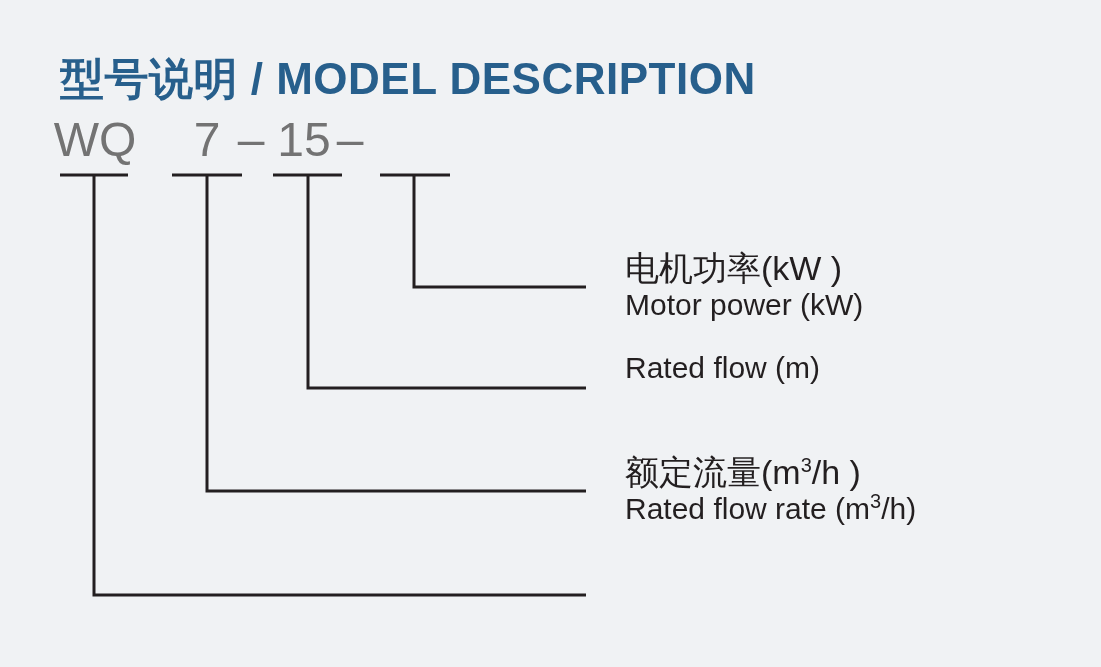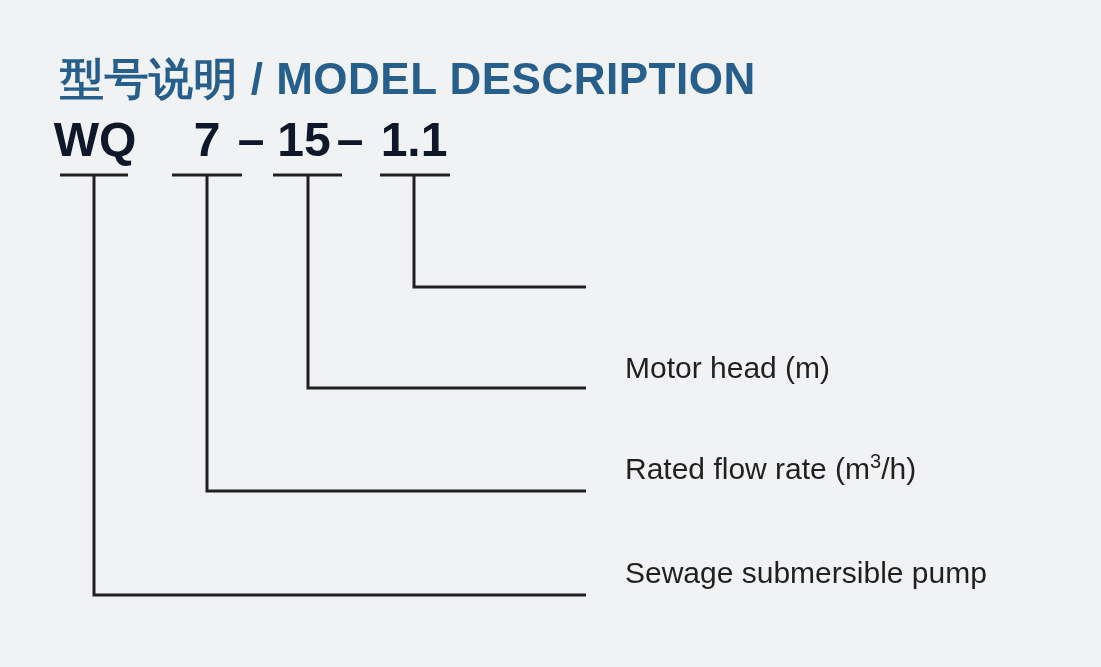--- a/index.html
+++ b/index.html
@@ -15,22 +15,22 @@
   .page-title{
     position:absolute;left:60px;top:50px;
     font-size:44px;font-weight:bold;
     color:#275f8c;
     letter-spacing:0.5px;
     white-space:nowrap;
   }
   .model-part{
     position:absolute;top:114px;
     transform:translateX(-50%);
-    font-size:48px;font-weight:bold;
-    color:#0f172a;
+    font-size:48px;font-weight:normal;
+    color:#737373;
     white-space:nowrap;
     line-height:52px;
   }
   .connector-svg{position:absolute;left:0;top:0;}
   .connector-svg path, .connector-svg line{
     stroke:#231f20;stroke-width:3;fill:none;
   }
   .label-block{
     position:absolute;left:625px;
     white-space:nowrap;
@@ -52,40 +52,43 @@
 
 <div class="stage">
 
   <div class="page-title">型号说明 / MODEL DESCRIPTION</div>
 
   <div class="model-part" style="left:95px">WQ</div>
   <div class="model-part" style="left:207px">7</div>
   <div class="model-part" style="left:251px">–</div>
   <div class="model-part" style="left:304px">15</div>
   <div class="model-part" style="left:350px">–</div>
-  <div class="model-part" style="left:414px">1.1</div>
 
   <svg class="connector-svg" width="1101" height="667" viewBox="0 0 1101 667">
     <line x1="60" y1="175" x2="128" y2="175"></line>
     <line x1="172" y1="175" x2="242" y2="175"></line>
     <line x1="273" y1="175" x2="342" y2="175"></line>
     <line x1="380" y1="175" x2="450" y2="175"></line>
 
     <path d="M414 175 L414 287 L586 287"></path>
     <path d="M308 175 L308 388 L586 388"></path>
     <path d="M207 175 L207 491 L586 491"></path>
     <path d="M94  175 L94  595 L586 595"></path>
   </svg>
 
+  <div class="label-block" style="top:248px">
+    <div class="label-zh">电机功率(kW )</div>
+    <div class="label-en">Motor power (kW)</div>
+  </div>
 
   <div class="label-block" style="top:351px">
-    <div class="label-en">Motor head (m)</div>
+    <div class="label-en">Rated flow (m)</div>
   </div>
 
   <div class="label-block" style="top:452px">
+    <div class="label-zh"><span>额定流量(m</span><span class="sup">3</span><span>/h )</span></div>
     <div class="label-en"><span>Rated flow rate (m</span><span class="sup">3</span><span>/h)</span></div>
   </div>
 
   <div class="label-block" style="top:556px">
-    <div class="label-en">Sewage submersible pump</div>
   </div>
 
 </div>
 
 </body></html>

